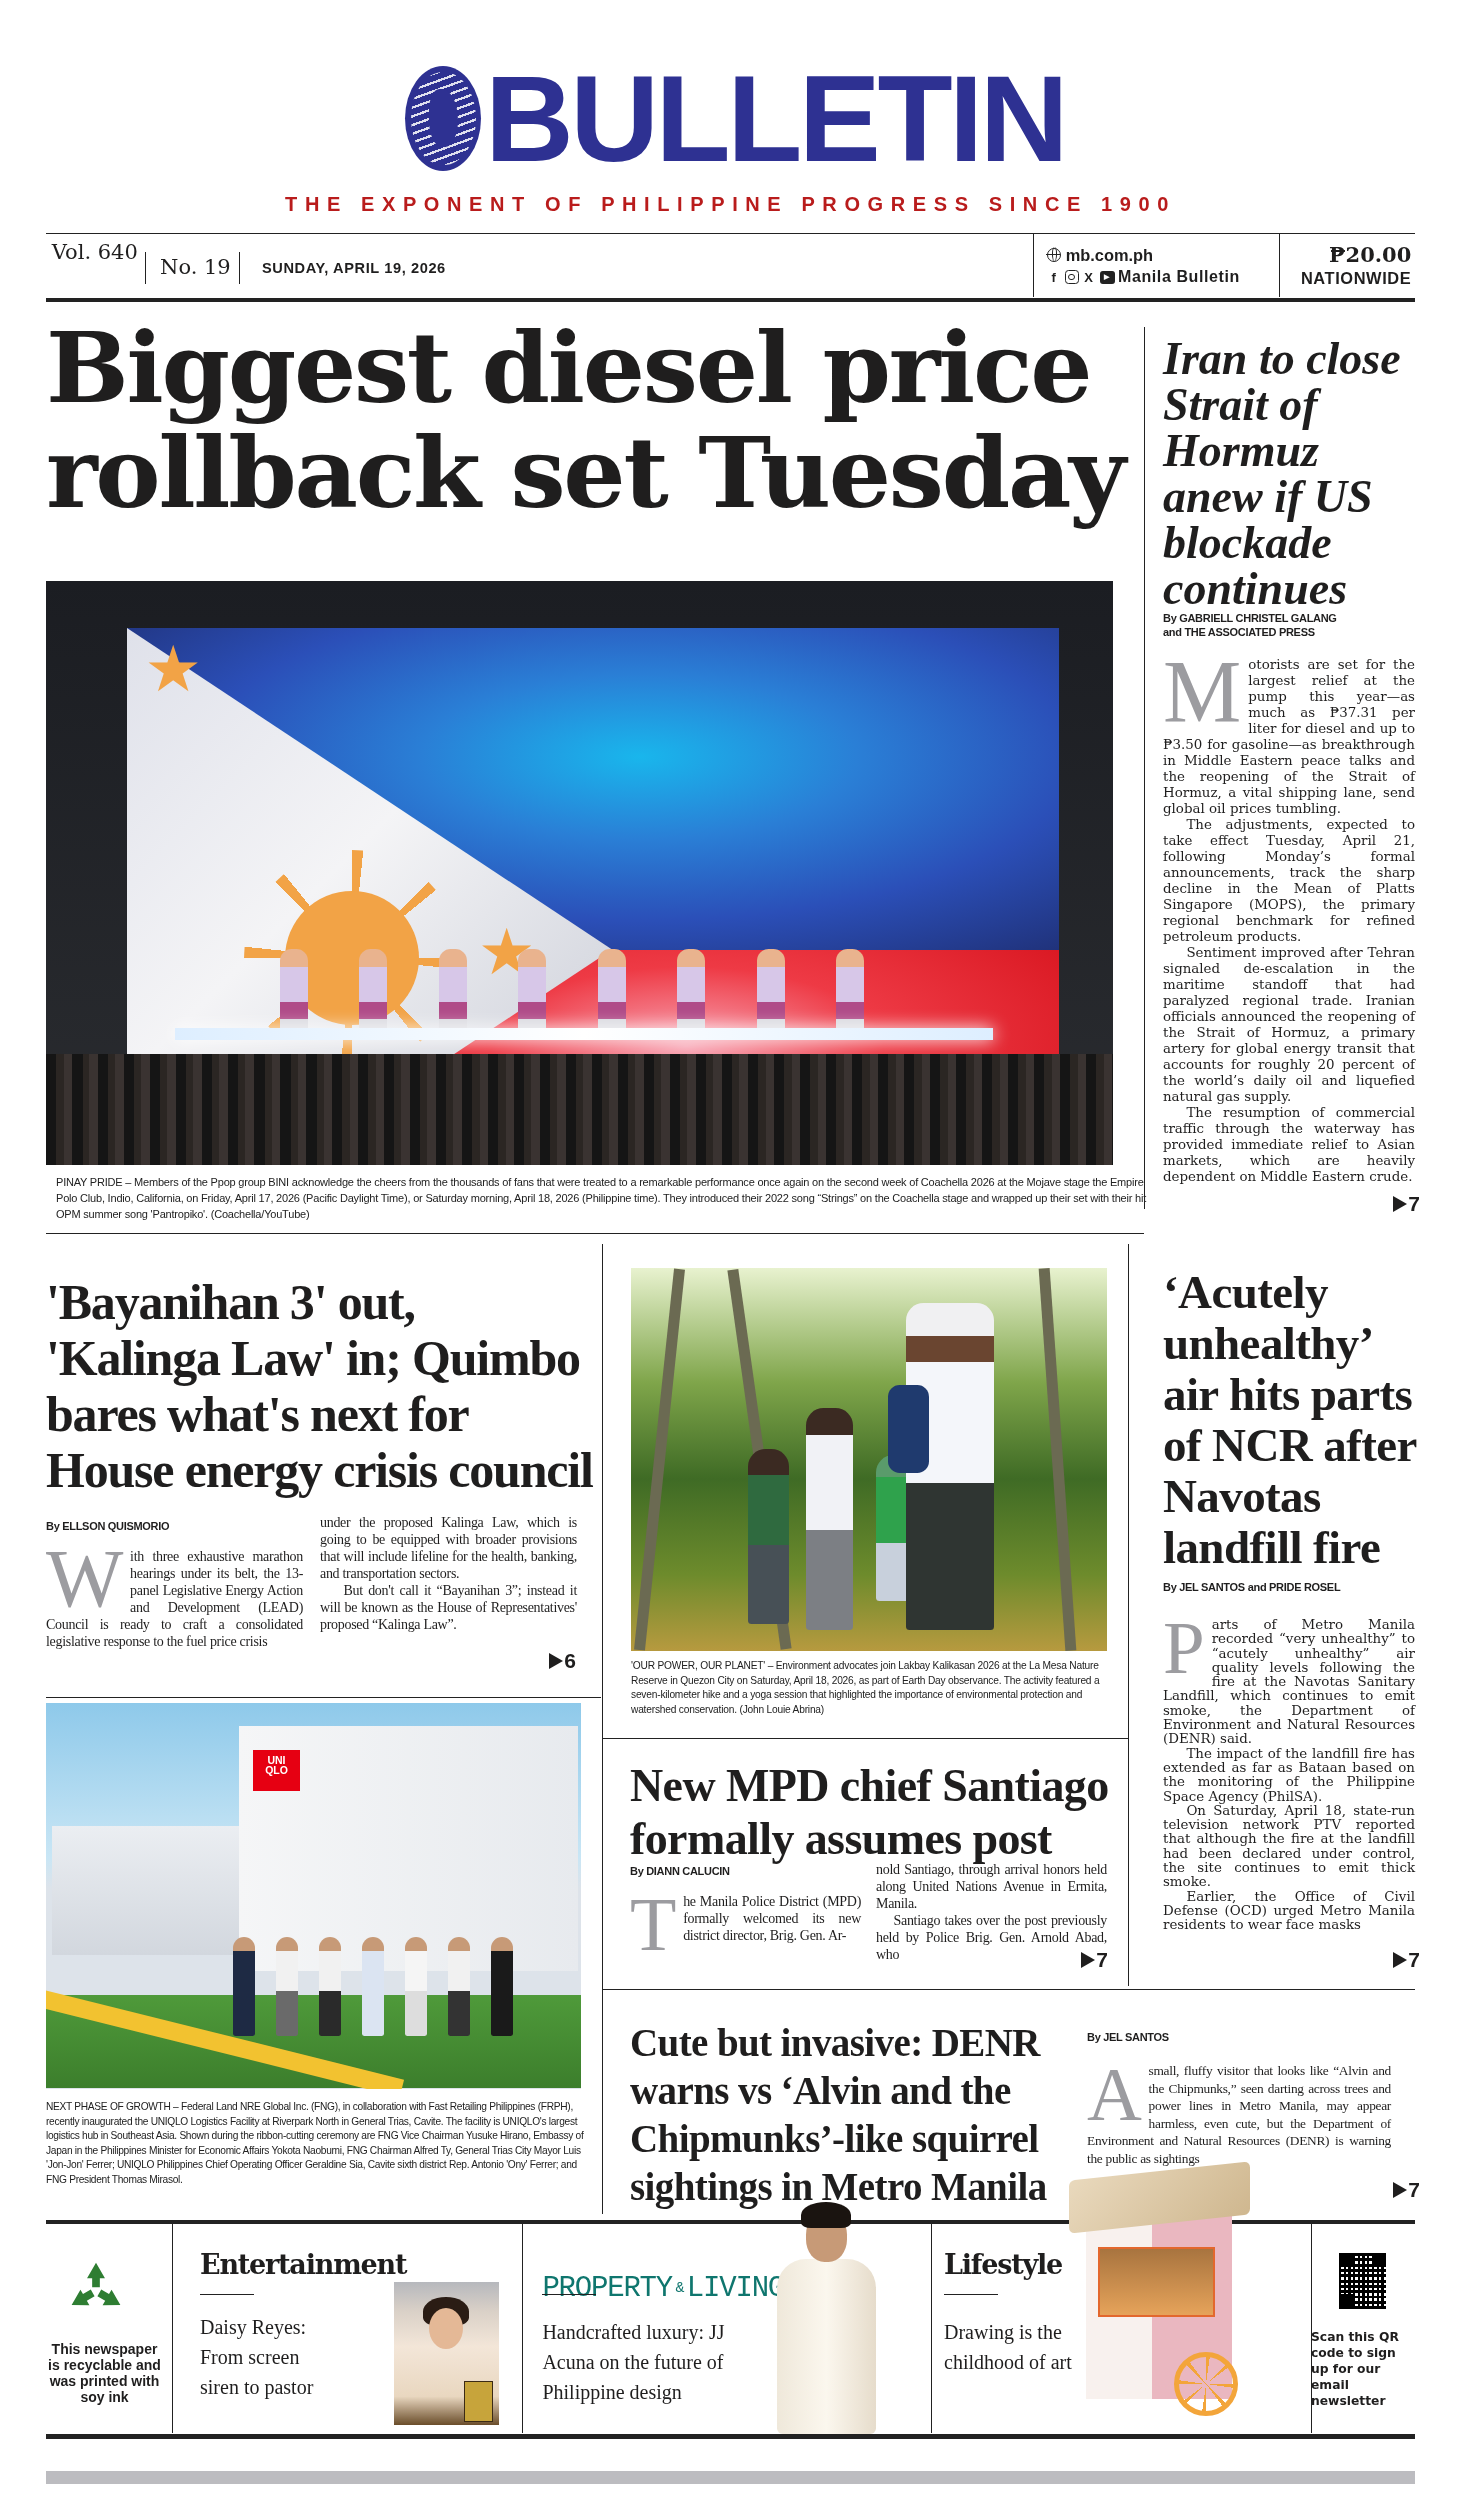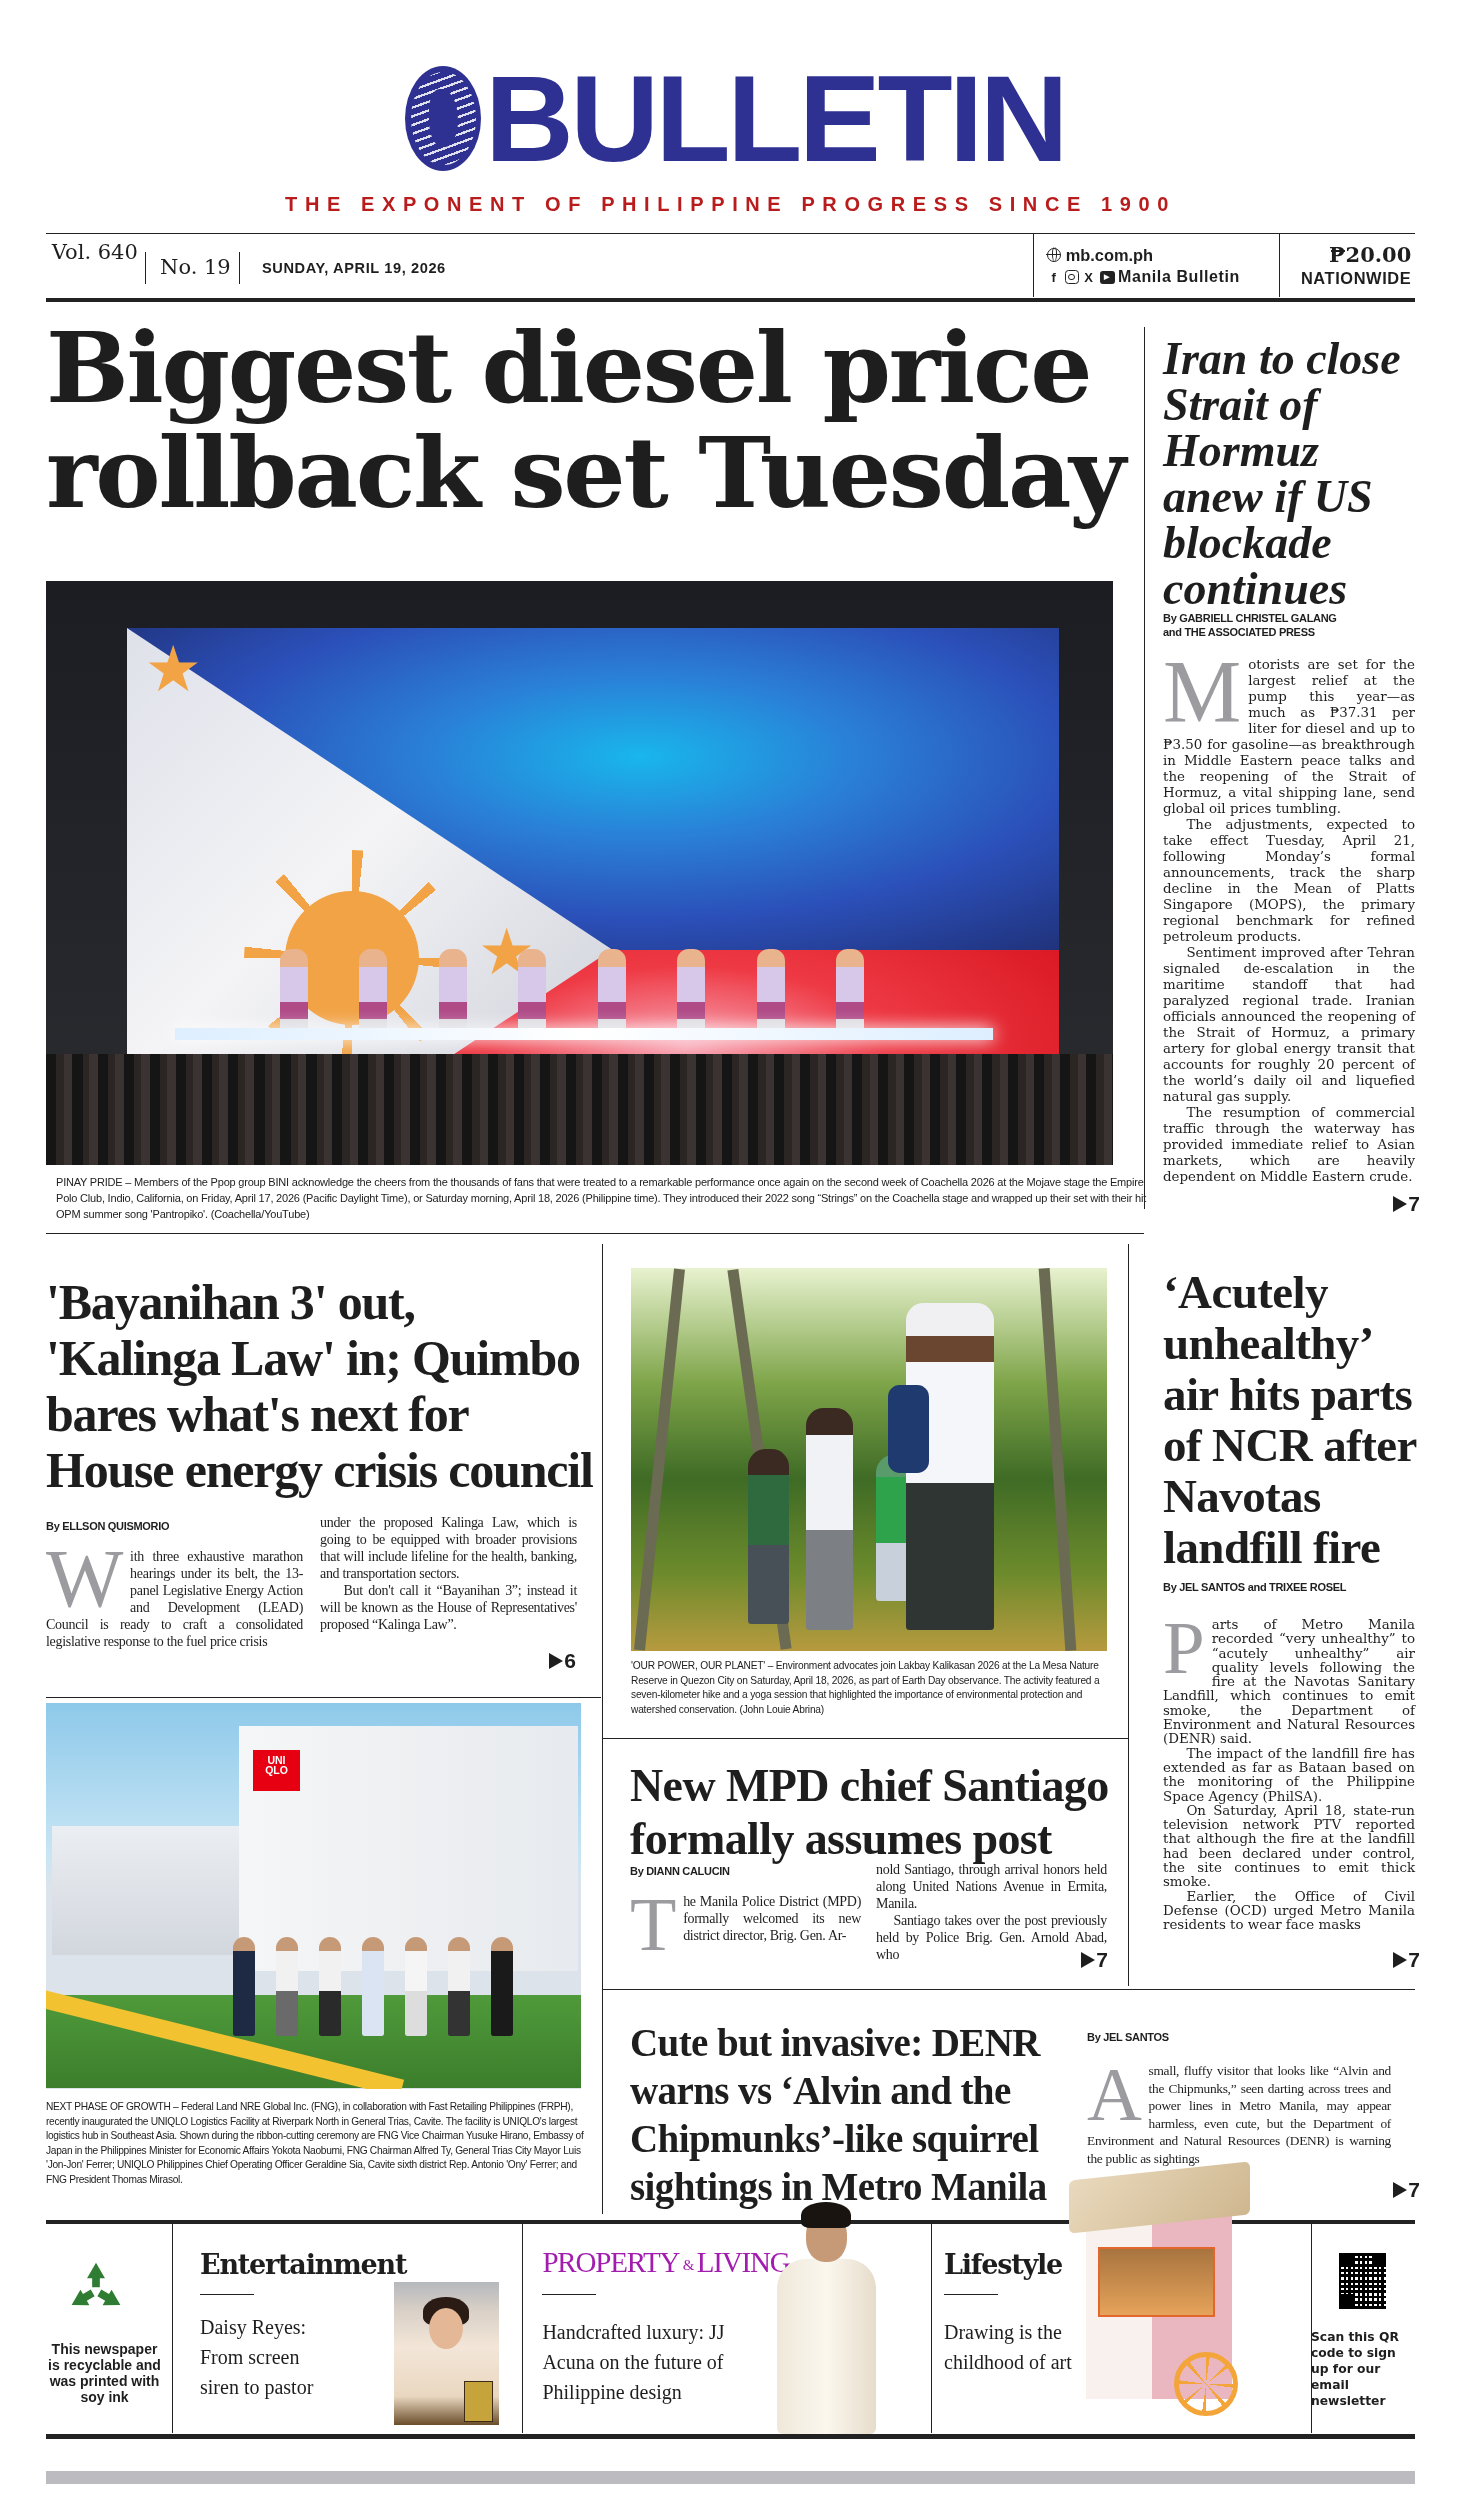--- a/index.html
+++ b/index.html
@@ -99,21 +99,21 @@
 
   
   .rail { left: 46px; top: 2220px; width: 1369px; height: 219px; border-top: 4.7px solid #222; border-bottom: 5.8px solid #222; }
   .rail-col { position: absolute; top: 0; height: 209px; }
   .rail-sep { position: absolute; top: 0; width: 1.2px; height: 209px; background: #222; }
   .recycle { position: absolute; left: 17.5px; top: 35px; width: 64px; height: 64px; }
   .recycle-text { position: absolute; left: 0; top: 117px; width: 117px; text-align: center; font-family: "Liberation Sans", sans-serif; font-weight: 900; font-size: 14px; line-height: 16px; }
   .rail-label { font-family: "DejaVu Serif", serif; font-weight: 700; font-size: 27px; letter-spacing: -1.2px; color: #1f1e1e; }
   .rail-short { width: 54px; height: 1.2px; background: #222; position: absolute; }
   .rail-teaser { font-family: "Liberation Serif", serif; font-size: 20px; line-height: 30px; color: #1f1e1e; position: absolute; }
-  .prop-logo { font-family: Liberation Serif, serif; font-size: 29px; color: #a21caf; letter-spacing: -1.2px; }
+  .prop-logo { font-family: Liberation Mono, monospace; font-size: 29px; color: #0f766e; letter-spacing: -1.2px; margin-top: 26px; }
   .prop-amp { font-size: 15px; vertical-align: middle; margin: 0 3.5px; }
   .ent-photo { position: absolute; left: 222px; top: 58px; width: 105px; height: 143px;
     background: linear-gradient(180deg, #b6b8bd 0%, #d9d0c7 20%, #f3e6d8 45%, #e9d7c0 80%, #6a4d2a 100%); }
   .ent-face { position: absolute; left: 35px; top: 26px; width: 34px; height: 41px; border-radius: 50%; background: #e4b896; }
   .ent-hair { position: absolute; left: 29px; top: 14.6px; width: 46px; height: 29px; border-radius: 50% 50% 30% 30%; background: #2a1c14; }
   .ent-plaque { position: absolute; left: 70px; top: 99px; width: 29px; height: 41px; background: #c7a43b; border: 1.8px solid #3b2a15; }
   .prop-person { position: absolute; left: 719px; top: -35px; width: 123px; height: 245px; }
   .pp-head { position: absolute; left: 41px; top: 23.4px; width: 41px; height: 50px; border-radius: 45%; background: #c79a77; }
   .pp-hair { position: absolute; left: 36px; top: 13px; width: 50px; height: 26px; border-radius: 50% 50% 20% 20%; background: #1a1410; }
   .pp-body { position: absolute; left: 11.7px; top: 70px; width: 99px; height: 175px; border-radius: 29px 29px 5.8px 5.8px; background: linear-gradient(90deg, #efe8da, #fbf7ee, #e6dccb); }
@@ -246,21 +246,21 @@
   <div class="hiker" style="left:175px; top:140px; width:47px; height:222px; background:linear-gradient(180deg,#3b2a22 0 12%,#f1f2f6 12% 55%,#7c7f84 55%);"></div>
   <div class="hiker" style="left:245px; top:187px; width:35px; height:146px; background:linear-gradient(180deg,#5a9b6b 0 15%,#2fa24c 15% 60%,#c8d0dc 60%);"></div>
   <div class="hiker" style="left:275px; top:35px; width:88px; height:327px; background:linear-gradient(180deg,#f0f0f2 0 10%,#6a4530 10% 18%,#f4f6fa 18% 55%,#2f3532 55%);"></div>
   <div class="hiker" style="left:257px; top:117px; width:41px; height:88px; background:#1f3a6e; border-radius:11.7px;"></div>
 </div>
 <div class="abs" style="left:631px; top:1659px; width:485px; font-family:'Liberation Sans',sans-serif; font-size:10.2px; line-height:14.6px; letter-spacing:-0.2px; color:#222;">'OUR POWER, OUR PLANET' – Environment advocates join Lakbay Kalikasan 2026 at the La Mesa Nature Reserve in Quezon City on Saturday, April 18, 2026, as part of Earth Day observance. The activity featured a seven-kilometer hike and a yoga session that highlighted the importance of environmental protection and watershed conservation. (John Louie Abrina)</div>
 
 <div class="abs vrule" style="left:1128px; top:1244px; height:742px;"></div>
 
 <h2 class="abs air-head">‘Acutely unhealthy’ air hits parts of NCR after Navotas landfill fire</h2>
-<div class="abs byline" style="left:1163px; top:1580px;">By JEL SANTOS and TRIXEE ROSEL</div>
+<div class="abs byline" style="left:1163px; top:1580px;">By JEL SANTOS and PRIDE ROSEL</div>
 <div class="abs body-text" style="left:1163px; top:1618px; width:252px; font-size:13.4px; line-height:14.3px;">
   <p class="first"><span class="dropcap" style="line-height:56px; font-size:75px;">P</span><span>arts of Metro Manila recorded “very unhealthy” to “acutely unhealthy” air quality levels following the fire at the Navotas Sanitary Landfill, which continues to emit smoke, the Department of Environment and Natural Resources (DENR) said.</span></p>
   <p>The impact of the landfill fire has extended as far as Bataan based on the monitoring of the Philippine Space Agency (PhilSA).</p>
   <p>On Saturday, April 18, state-run television network PTV reported that although the fire at the landfill had been declared under control, the site continues to emit thick smoke.</p>
   <p>Earlier, the Office of Civil Defense (OCD) urged Metro Manila residents to wear face masks</p>
 </div>
 <div class="abs jump" style="left:1393px; top:1948px;">
   <span class="jump-tri"></span>
   <span>7</span>
 </div>

